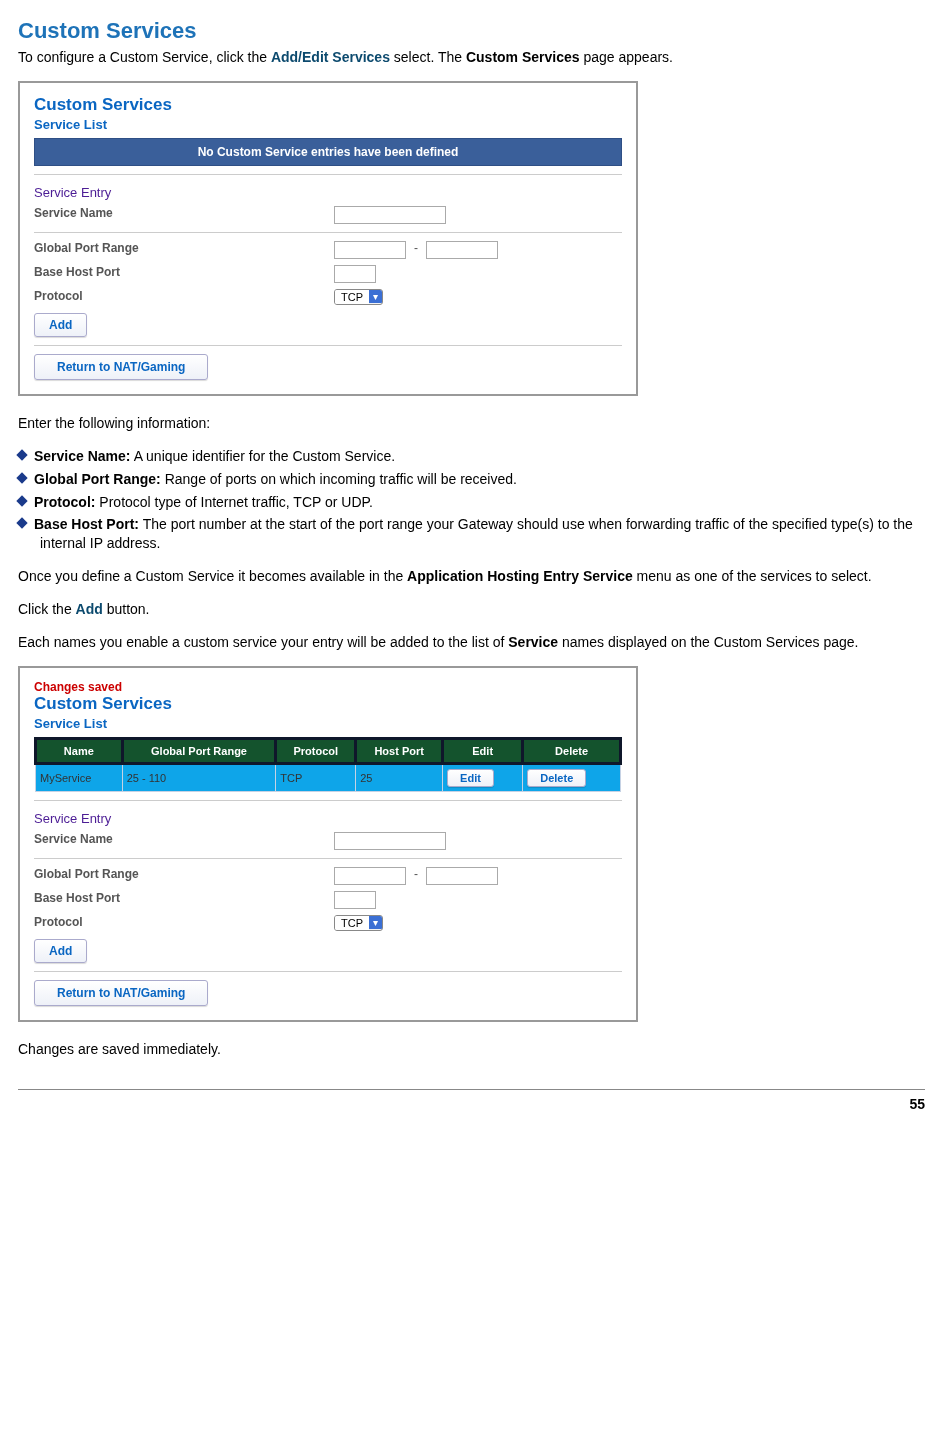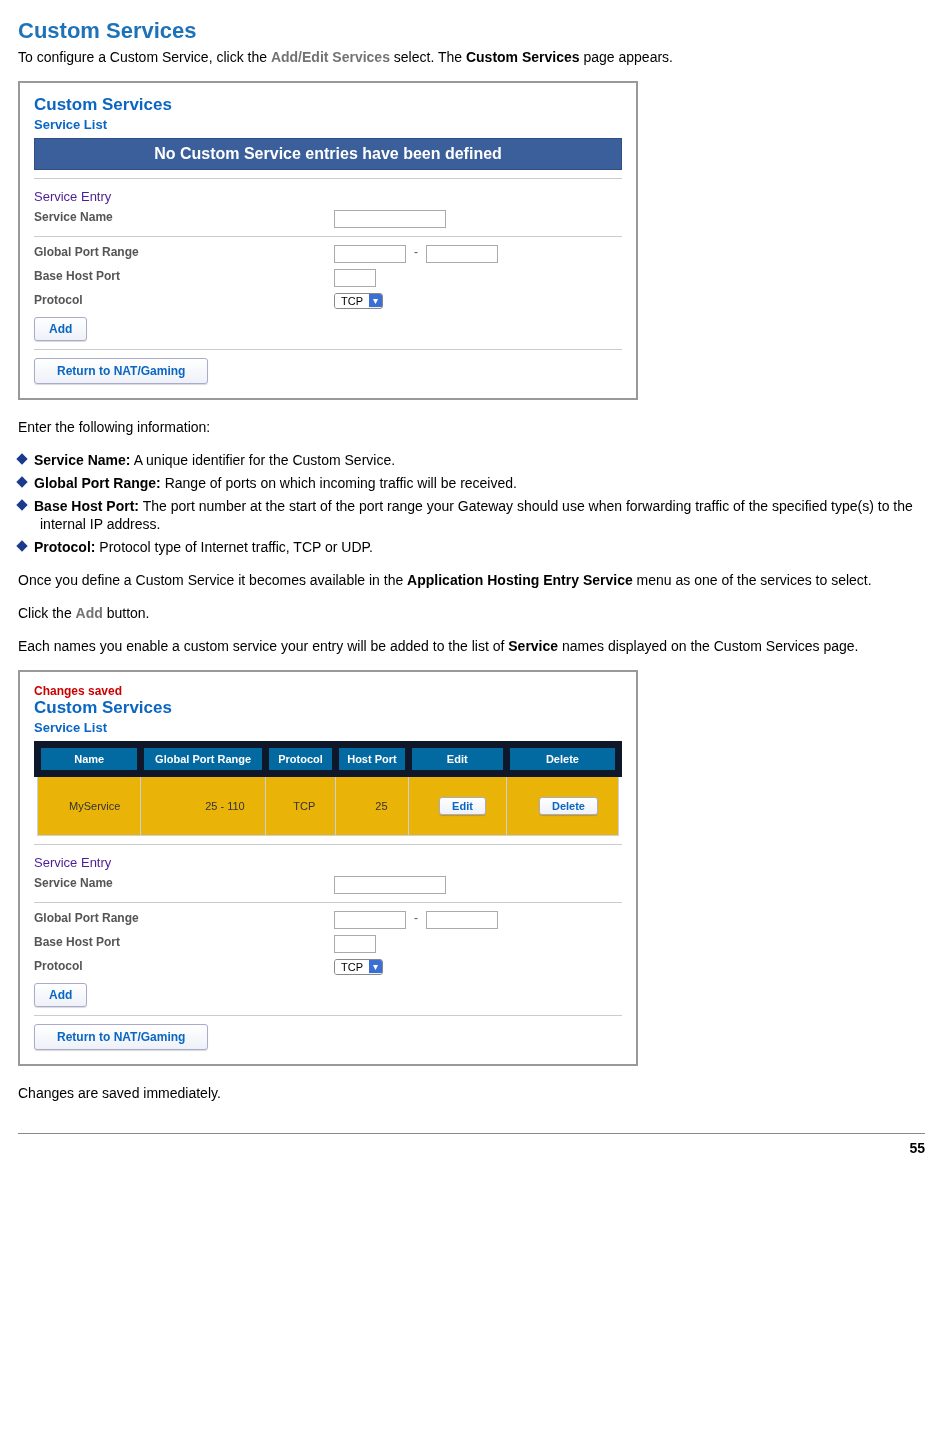--- a/index.html
+++ b/index.html
@@ -13,21 +13,21 @@
   }
   h1.title {
     font-family: Arial, sans-serif;
     font-size: 22px;
     font-weight: bold;
     color: #1E73B8;
     margin: 0 0 4px 0;
   }
   p { margin: 0 0 14px 0; line-height: 1.35; }
   .bold { font-weight: bold; }
-  .blue-bold { font-weight: bold; color: #737373; }
+  .blue-bold { font-weight: bold; color: #0c4a6e; }
   .diamond {
     display: inline-block;
     width: 8px; height: 8px;
     background: #1a3a8b;
     transform: rotate(45deg);
     margin-right: 8px;
     vertical-align: 2px;
   }
   ul.bullets { list-style: none; padding: 0; margin: 0 0 14px 0; }
   ul.bullets li { margin: 0 0 4px 0; padding-left: 22px; text-indent: -22px; line-height:1.35;}
@@ -54,44 +54,44 @@
   }
   .changes-saved {
     color: #c00;
     font-weight: bold;
     font-size: 12px;
     margin-bottom: 0;
   }
   .bluebar {
     background: #3a5f9a;
     color: #fff;
-    font-size: 16px;
+    font-size: 12px;
     font-weight: bold;
     text-align: center;
     padding: 6px 4px;
     border: 1px solid #2f4f85;
   }
   table.svc {
     width: 100%;
     border-collapse: collapse;
     font-size: 11px;
   }
   table.svc th {
-    background: #0369a1;
+    background: #14532d;
     color: #fff;
     font-weight: bold;
     text-align: center;
     padding: 5px 4px;
-    border: 7px solid #0f172a;
+    border: 3px solid #0f172a;
   }
   table.svc td {
-    background: #eab308;
+    background: #0ea5e9;
     border: 1px solid #c6d2e4;
-    text-align: right;
-    padding: 20px;
+    text-align: left;
+    padding: 4px;
     color: #333;
   }
   .section-title {
     color: #4c1d95;
     font-weight: normal;
     font-size: 13px;
     margin: 10px 0 4px 0;
   }
   .hr { border-top: 1px solid #ccc; margin: 8px 0; }
   .form-row {
@@ -197,22 +197,22 @@
       <span class="btn btn-wide">Return to NAT/Gaming</span>
     </div>
   </div>
 </div>
 
 <p>Enter the following information:</p>
 
 <ul class="bullets">
   <li><span class="diamond"></span><span class="bold">Service Name:</span><span> A unique identifier for the Custom Service.</span></li>
   <li><span class="diamond"></span><span class="bold">Global Port Range:</span><span> Range of ports on which incoming traffic will be received.</span></li>
+  <li><span class="diamond"></span><span class="bold">Protocol:</span><span> Protocol type of Internet traffic, TCP or UDP.</span></li>
   <li><span class="diamond"></span><span class="bold">Base Host Port:</span><span> The port number at the start of the port range your Gateway should use when forwarding traffic of the specified type(s) to the internal IP address.</span></li>
-  <li><span class="diamond"></span><span class="bold">Protocol:</span><span> Protocol type of Internet traffic, TCP or UDP.</span></li>
 </ul>
 
 <p>
   <span>Once you define a Custom Service it becomes available in the </span><span class="bold">Application Hosting Entry Service</span><span> menu as one of the services to select.</span>
 </p>
 
 <p>
   <span>Click the </span><span class="blue-bold">Add</span><span> button.</span>
 </p>
 

